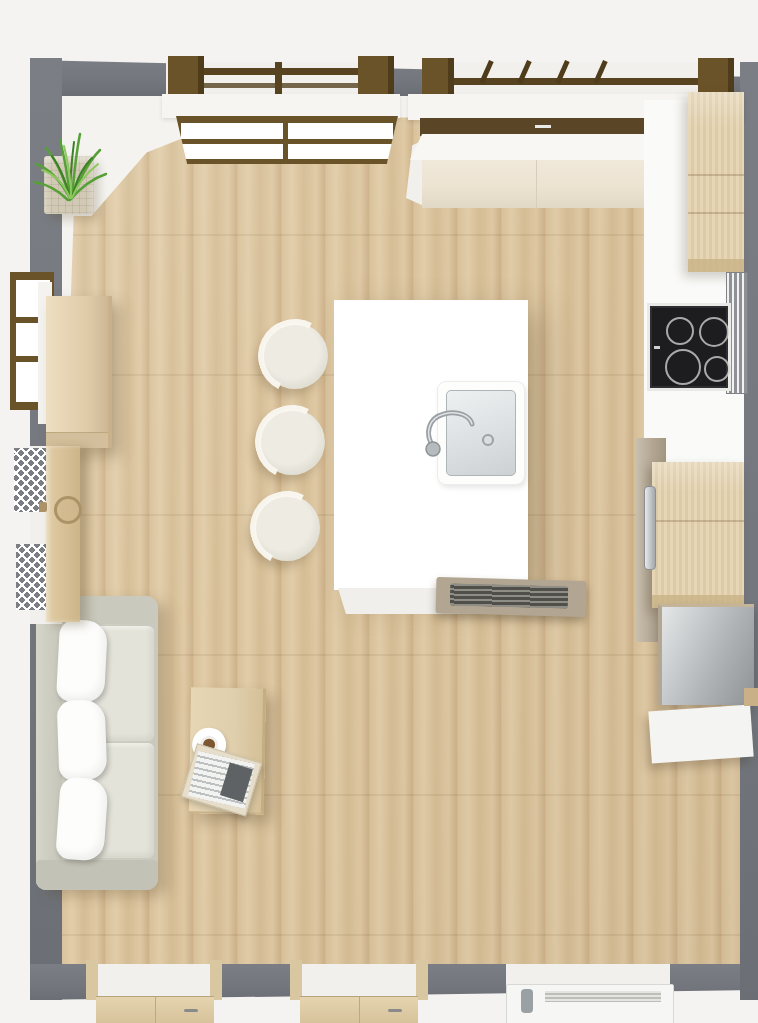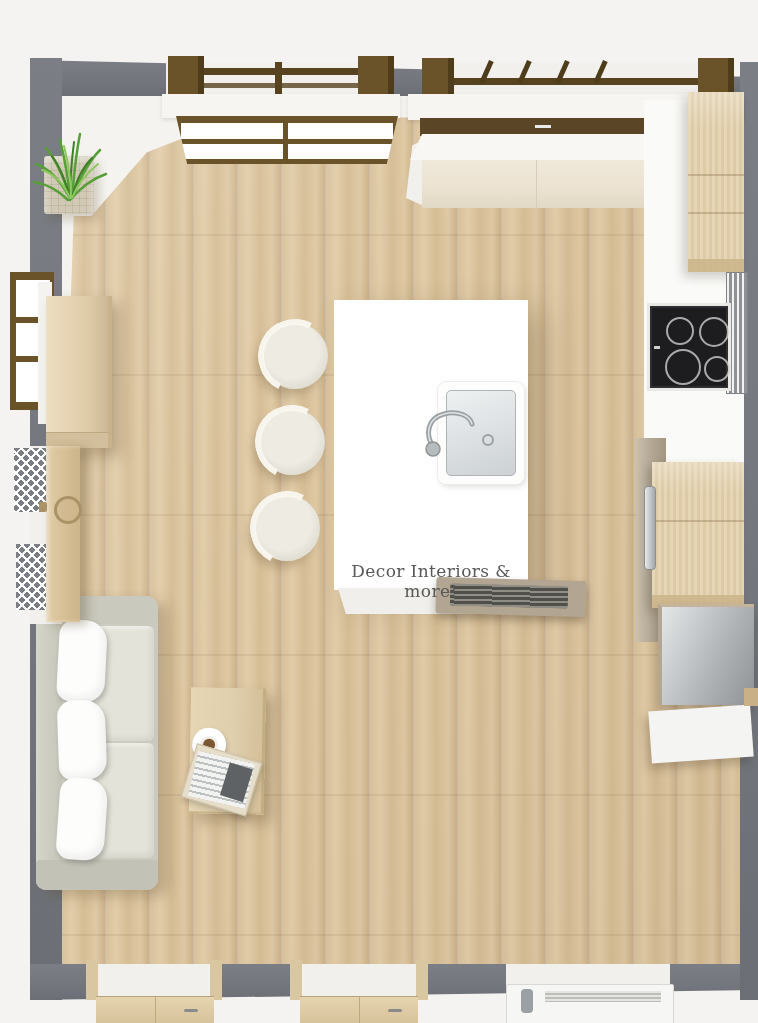--- a/index.html
+++ b/index.html
@@ -203,21 +203,20 @@
   </div>
   <div class="abs sink" style="left:438px;top:382px;width:86px;height:102px;">
     <div class="basin"></div>
     <div class="drain" style="left:44px;top:52px;"></div>
   </div>
   <svg class="abs" style="left:416px;top:396px;" width="64" height="68" viewBox="0 0 64 68">
     <path d="M18 52 C8 38 12 22 28 18 C42 14 54 20 56 28" stroke="#9aa0a4" stroke-width="5" fill="none" stroke-linecap="round"></path>
     <path d="M18 52 C8 38 12 22 28 18 C42 14 54 20 56 28" stroke="#dfe3e5" stroke-width="1.5" fill="none" stroke-linecap="round"></path>
     <circle cx="17" cy="53" r="7" fill="#b6bbbe" stroke="#8e9396" stroke-width="1.5"></circle>
   </svg>
-  <div class="abs watermark" style="left:334px;top:561px;width:194px;">Decor Interiors &amp; more!</div>
 
   <div class="abs stool" style="left:262px;top:323px;"></div>
   <div class="abs stool" style="left:259px;top:409px;"></div>
   <div class="abs stool" style="left:254px;top:495px;"></div>
 
   <div class="abs sofa-frame" style="left:36px;top:596px;width:122px;height:294px;">
     <div class="sofa-part" style="left:0;top:0;width:26px;height:100%;border-radius:10px 0 0 10px;background:linear-gradient(90deg,#d5d5c9,#c5c5b9);"></div>
     <div class="sofa-part" style="left:0;top:0;width:100%;height:28px;border-radius:10px 12px 4px 4px;"></div>
     <div class="sofa-part" style="left:0;bottom:0;width:100%;height:30px;border-radius:4px 4px 12px 10px;background:#c2c2b6;"></div>
     <div class="cushion" style="left:48px;top:30px;width:70px;height:115px;"></div>

